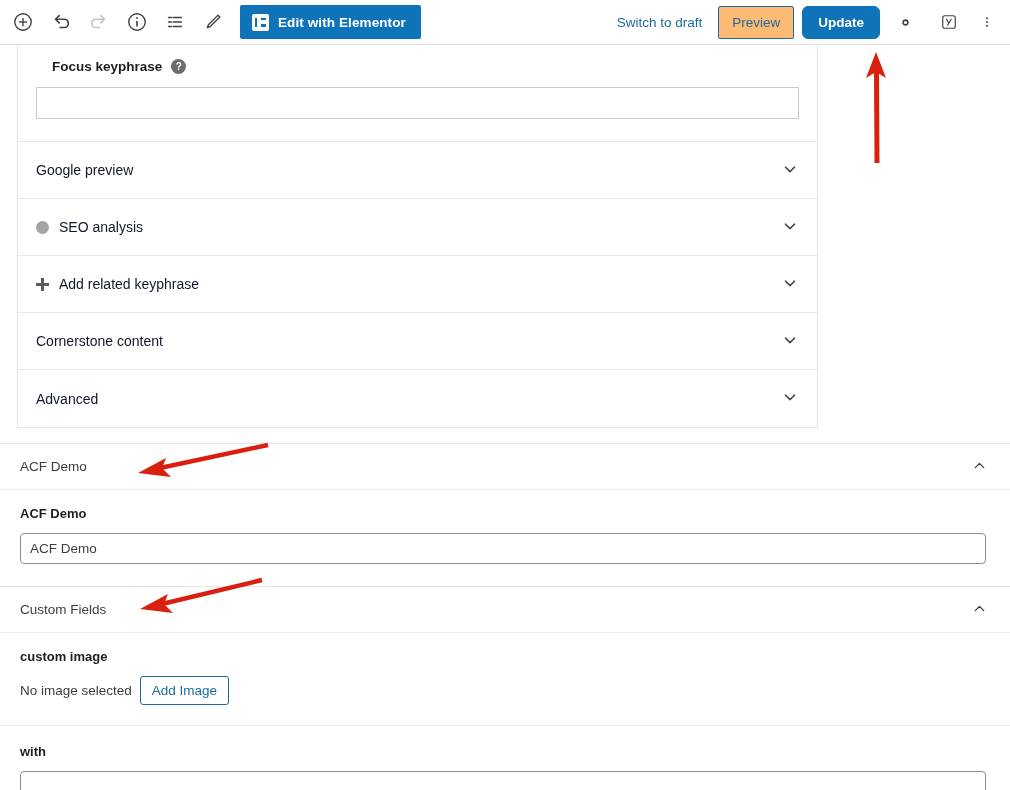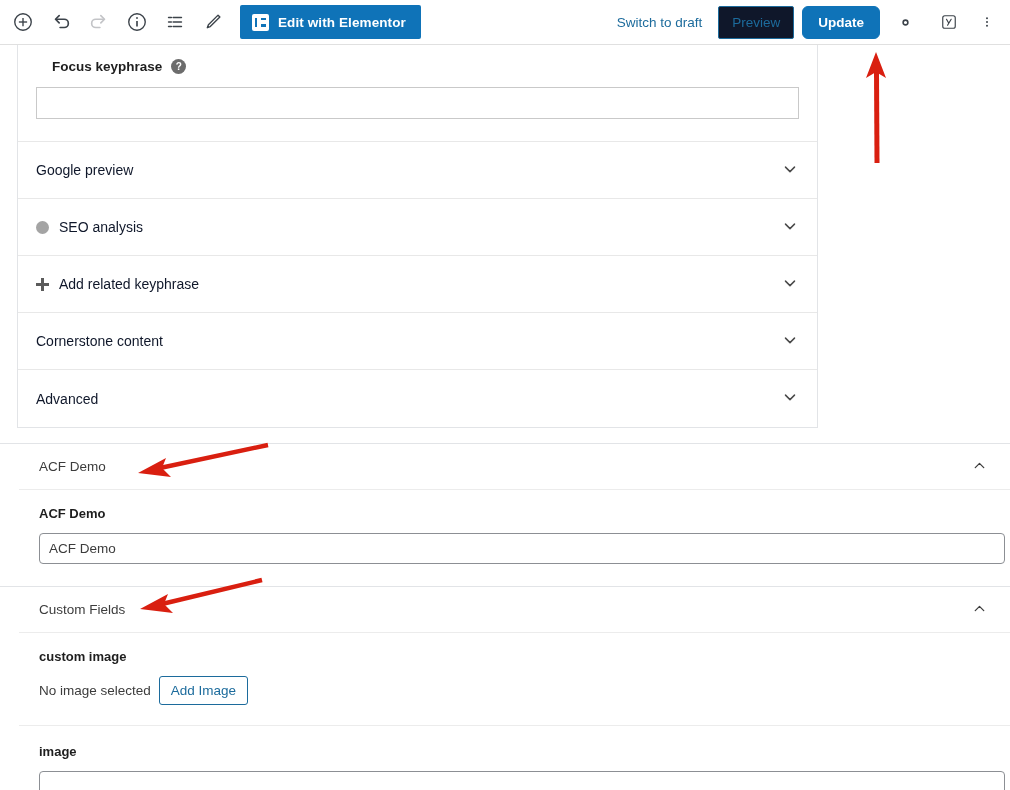--- a/index.html
+++ b/index.html
@@ -107,21 +107,21 @@
     color: #1c6b9c;
     font-size: 13.5px;
     cursor: pointer;
     padding: 6px 10px;
     font-family: "Liberation Sans", sans-serif;
   }
   .preview-btn {
     margin-left: 6px;
     height: 33px;
     padding: 0 13px;
-    background: #0f172a;
+    background: #fdba74;
     color: #1c6b9c;
     border: 1px solid #1c6b9c;
     border-radius: 2px;
     font-size: 13.5px;
     cursor: pointer;
     font-family: "Liberation Sans", sans-serif;
   }
   .update-btn {
     margin-left: 8px;
     height: 33px;
@@ -231,21 +231,20 @@
   .plus-glyph::after  { top: 5px; left: 0; height: 3px; width: 13px; }
 
   .chev {
     margin-left: auto;
     color: #4a4a4a;
   }
 
   
   .metabox {
     border-top: 1px solid #e2e4e7;
-    padding-left: 19px;
   }
   .mb-header {
     height: 46px;
     box-sizing: border-box;
     display: flex;
     align-items: center;
     padding: 0 22px 0 20px;
     font-size: 13.5px;
     color: #3c3c3c;
     cursor: pointer;
@@ -499,21 +498,21 @@
     <div class="field-label">custom image</div>
     <div class="img-row">
       <span class="img-none">No image selected</span>
       <button class="add-image-btn">Add Image</button>
     </div>
   </div>
 
   <div class="mb-divider"></div>
 
   <div class="mb-body" style="padding-top:18px;">
-    <div class="field-label">image</div>
+    <div class="field-label">with</div>
     <input class="text-field" type="text" value="" style="">
   </div>
 </div>
 
 <svg class="annot" viewBox="0 0 1010 790">
 
   <g>
     <path d="M877 163 L876.5 72" stroke="#d91f10" stroke-width="5" stroke-linecap="butt" fill="none"></path>
     <path d="M876 52 L886 78 L876 72 L866 78 Z" fill="#d91f10"></path>
   </g>

